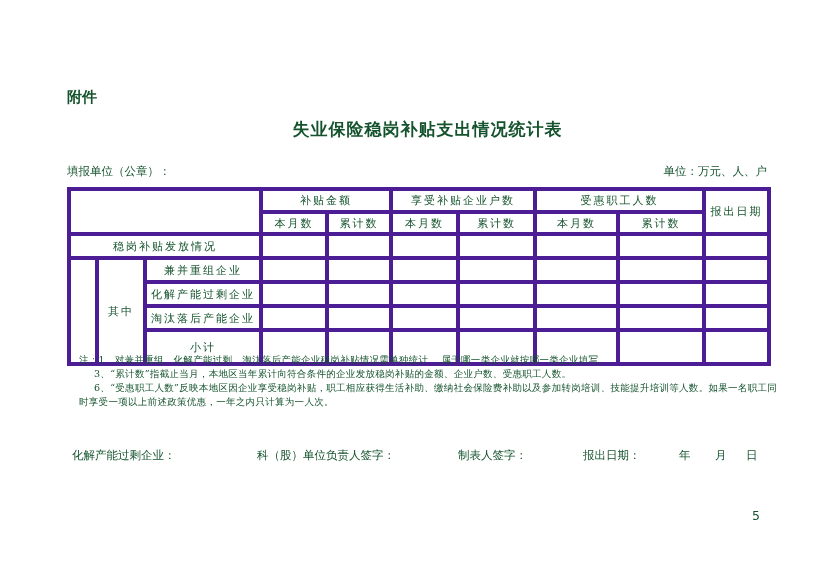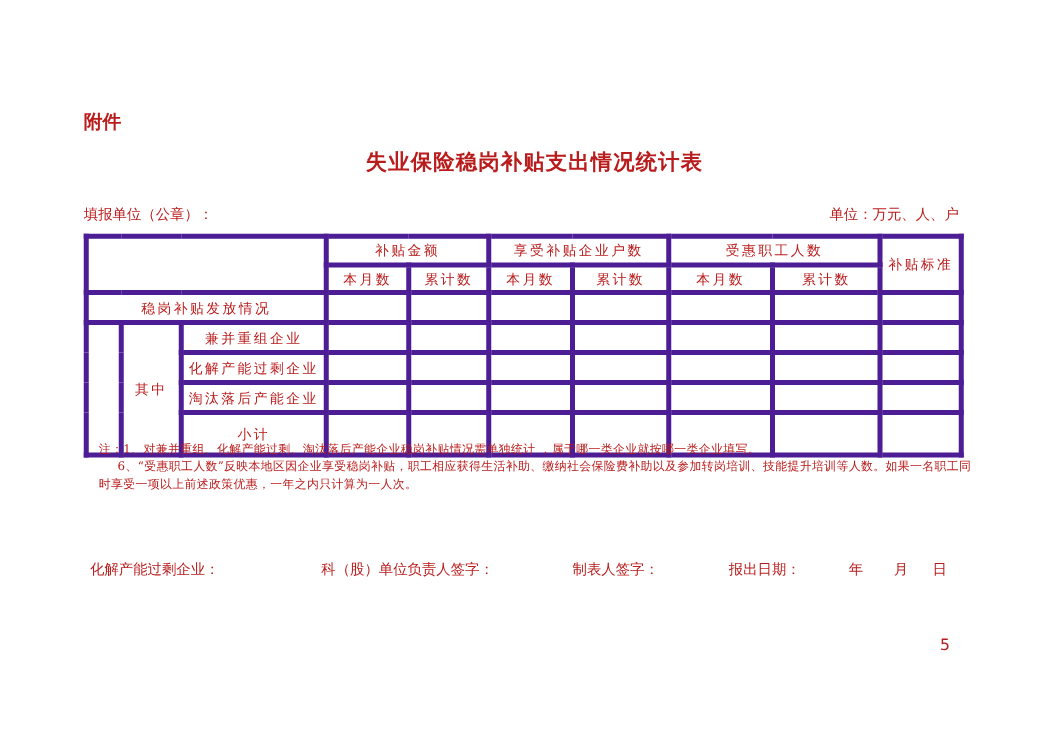--- a/index.html
+++ b/index.html
@@ -3,21 +3,21 @@
 <meta charset="utf-8">
 <style>
   * { margin: 0; padding: 0; box-sizing: border-box; }
   html, body { background: #fff; }
   .page {
     position: relative;
     width: 835px;
     height: 585px;
     background: #ffffff;
     font-family: "DejaVu Serif", "Liberation Serif", serif;
-    color: #b91c1c;
+    color: #14532d;
     overflow: hidden;
   }
   .attachment {
     position: absolute;
     left: 67px; top: 88px;
     font-size: 15px;
     font-weight: bold;
   }
   .doc-title {
     position: absolute;
@@ -118,21 +118,21 @@
       <col style="width:83px">
         <col style="width:86px">
       <col style="width:65px">
     </colgroup>
     <tbody>
         <tr class="r1">
       <td colspan="3" rowspan="2"></td>
       <td colspan="2">补贴金额</td>
       <td colspan="2">享受补贴企业户数</td>
       <td colspan="2">受惠职工人数</td>
-      <td rowspan="2">补贴标准</td>
+      <td rowspan="2">报出日期</td>
     </tr>
     <tr class="r2">
       <td>本月数</td>
       <td>累计数</td>
       <td>本月数</td>
       <td>累计数</td>
       <td>本月数</td>
       <td>累计数</td>
     </tr>
     <tr class="r3">
@@ -187,20 +187,21 @@
       <td></td>
       <td></td>
     </tr>
   </tbody>
     </table>
 
   <div class="notes">
     <div class="note-first">
       <span>注：</span><span>1、对兼并重组、化解产能过剩、淘汰落后产能企业稳岗补贴情况需单独统计 ，属于哪一类企业就按哪一类企业填写。</span>
     </div>
+    <div class="note-item">3、“累计数”指截止当月，本地区当年累计向符合条件的企业发放稳岗补贴的金额、企业户数、受惠职工人数。</div>
     <div class="note-item">6、“受惠职工人数”反映本地区因企业享受稳岗补贴，职工相应获得生活补助、缴纳社会保险费补助以及参加转岗培训、技能提升培训等人数。如果一名职工同时享受一项以上前述政策优惠，一年之内只计算为一人次。</div>
   </div>
 
   <div class="sig-row">
     <span class="sig-unit">化解产能过剩企业：</span>
     <span class="sig-dept">科（股）单位负责人签字：</span>
     <span class="sig-maker">制表人签字：</span>
     <span class="sig-date">报出日期：</span>
     <span class="sig-year">年</span>
     <span class="sig-month">月</span>

